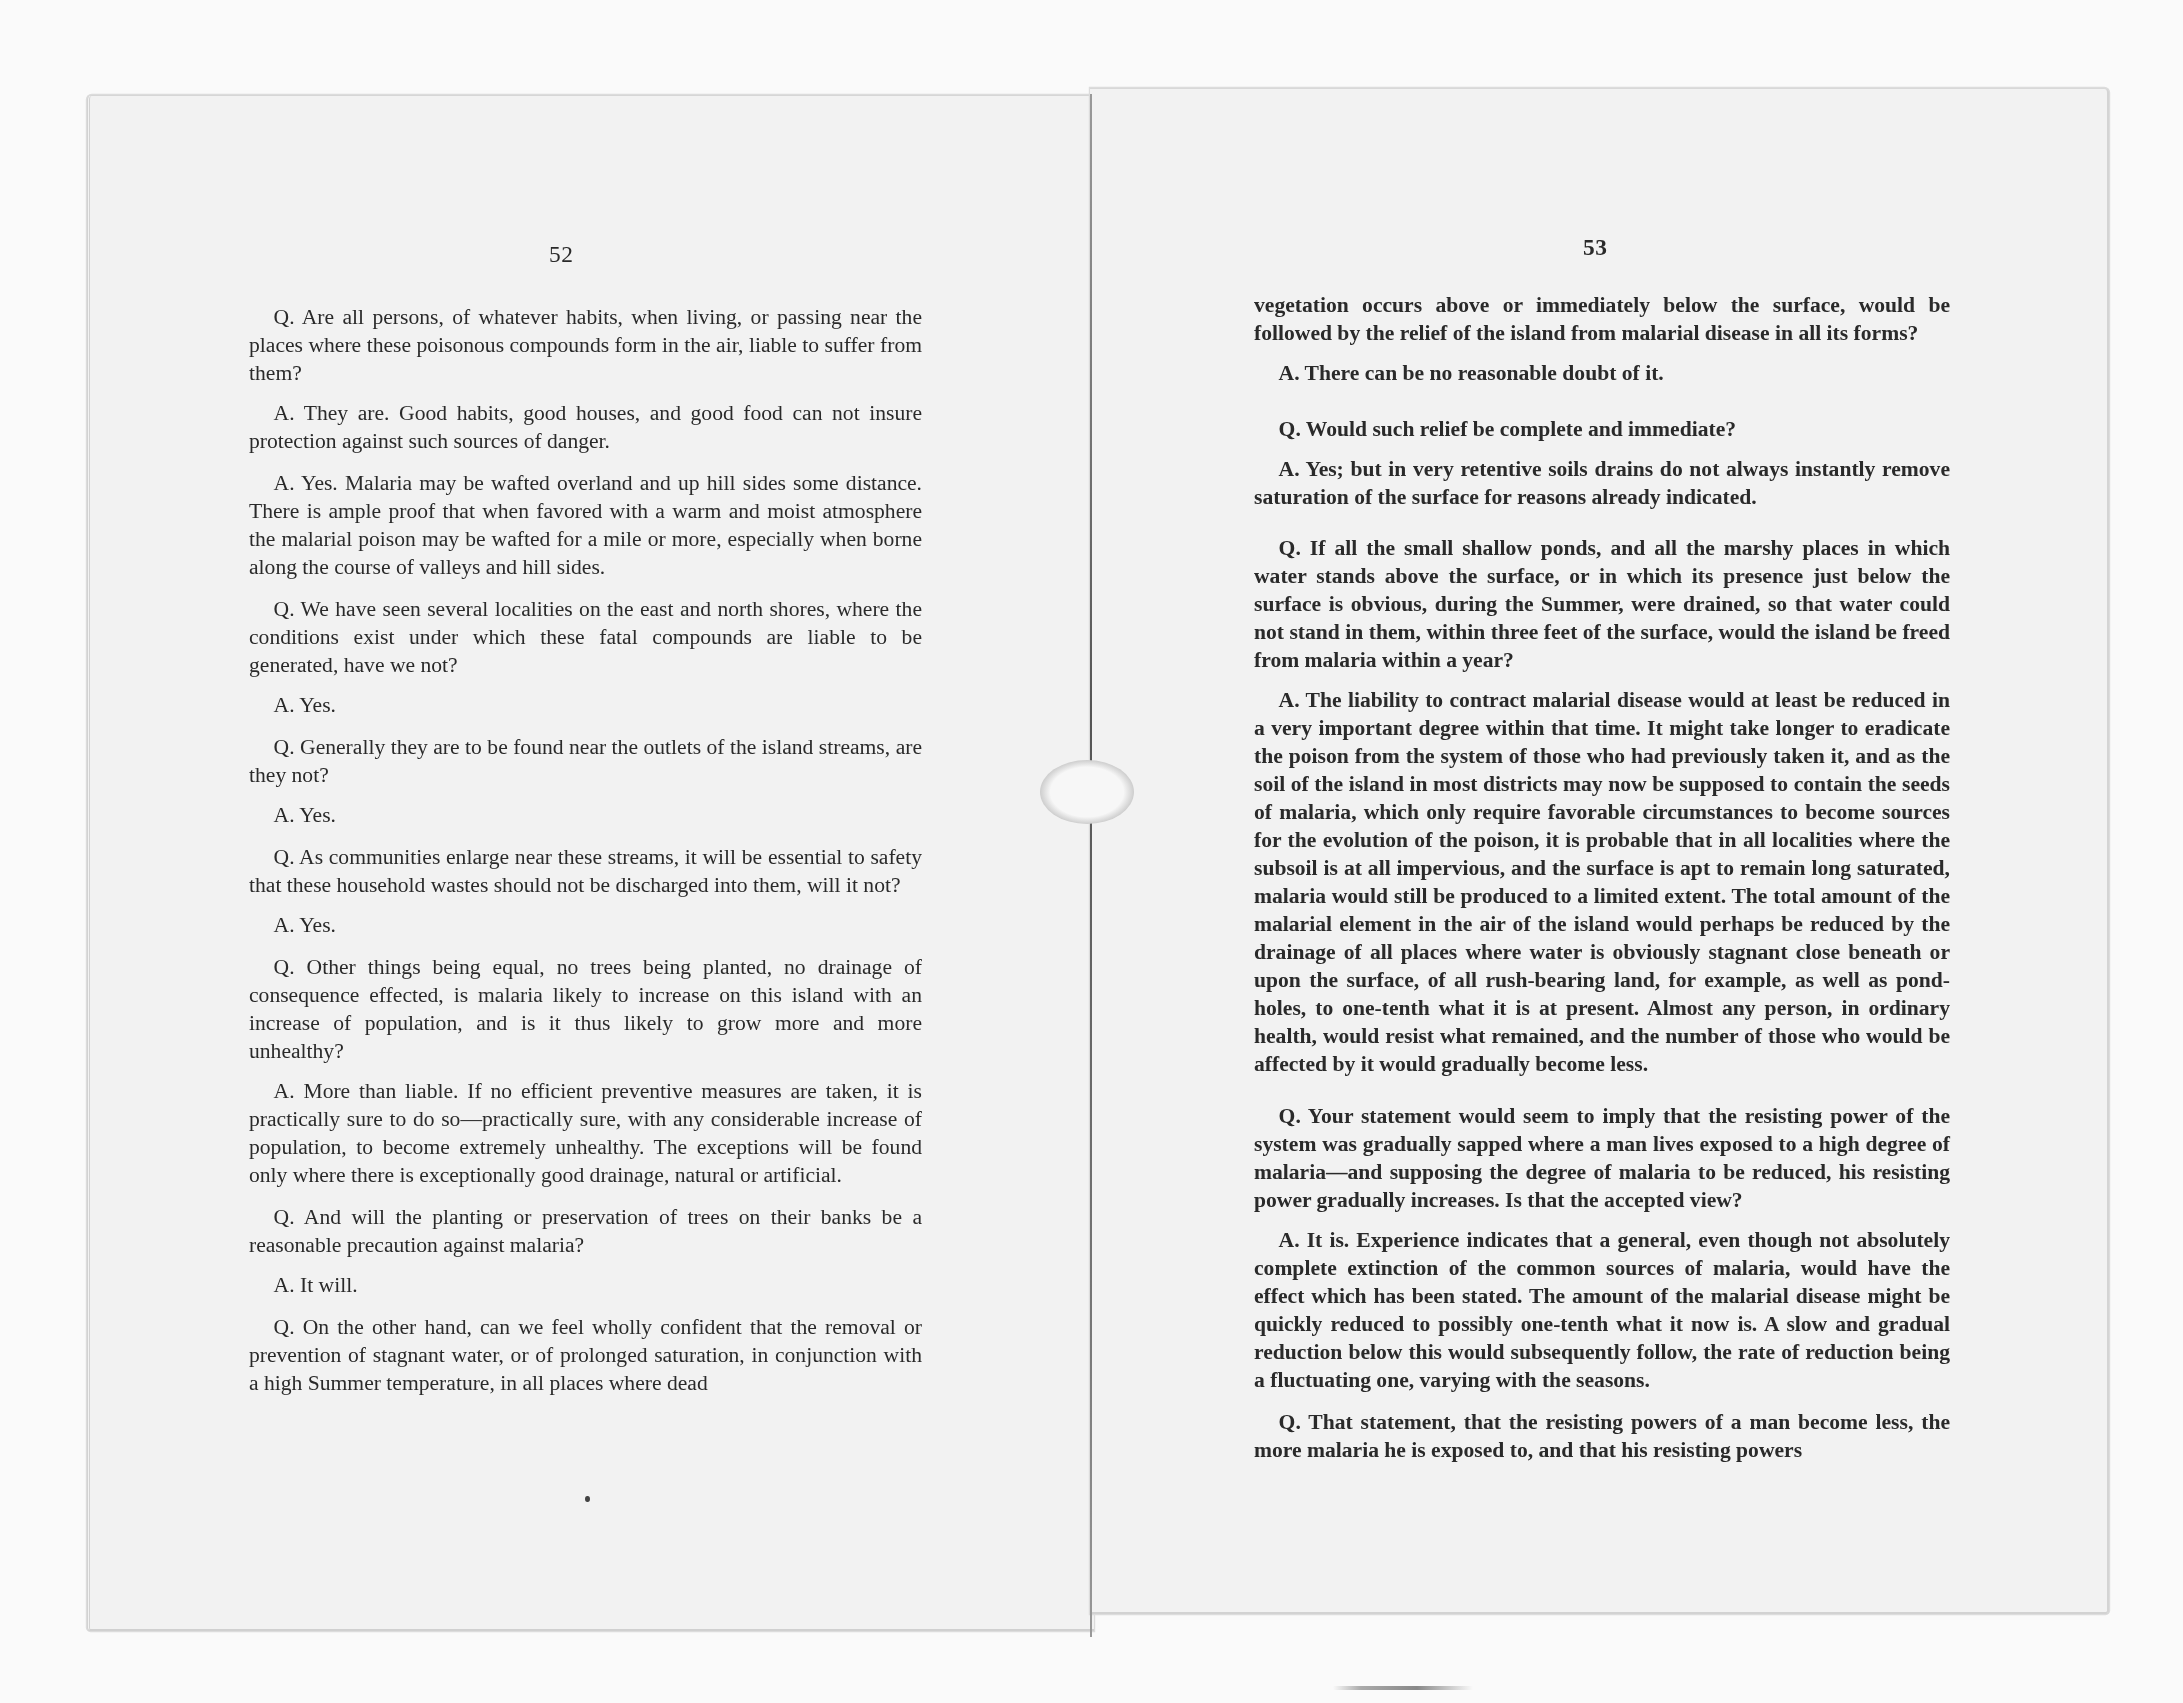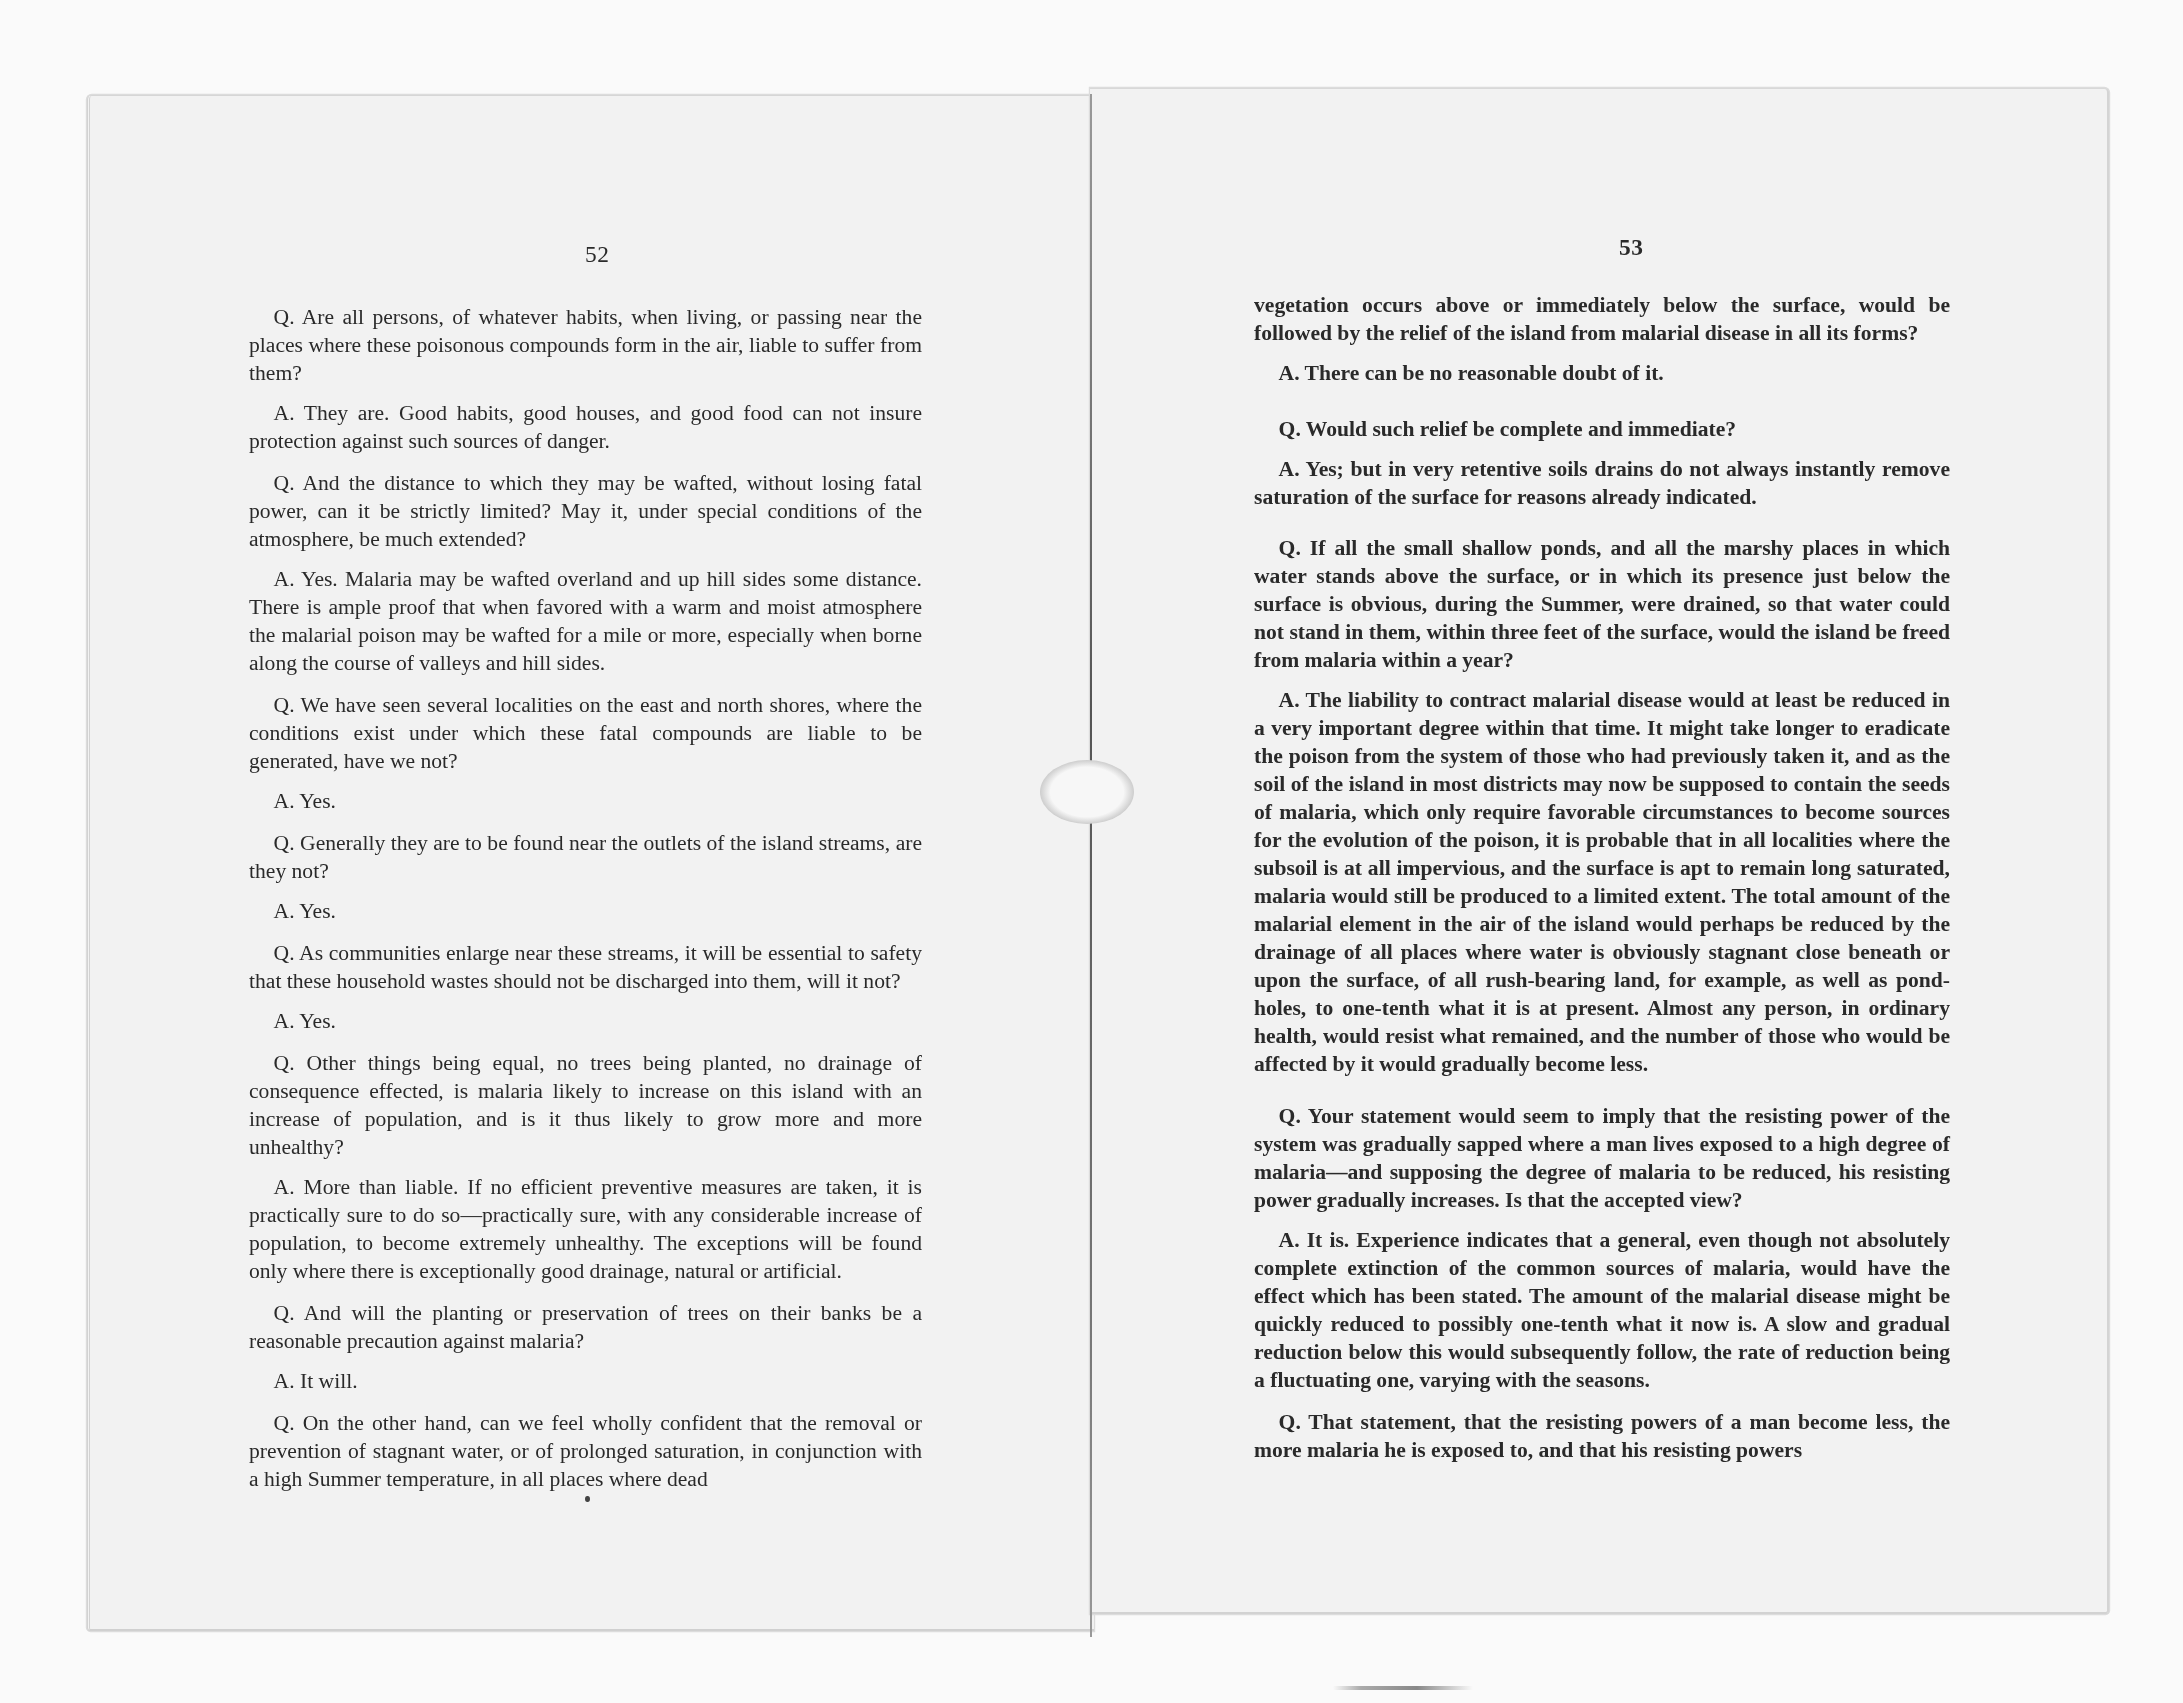--- a/index.html
+++ b/index.html
@@ -26,21 +26,21 @@
     .gutter {
       position: absolute; left: 1090px; top: 94px; width: 2.3px; height: 1543px;
       background: linear-gradient(#9a9a9a, #555 40%, #777 80%, #999);
     }
     .tear {
       position: absolute; left: 1040px; top: 760px; width: 94px; height: 64px;
       border-radius: 50%;
       background: radial-gradient(ellipse at center, #f7f7f7 55%, #cfcfcf 70%, #eeeeee 80%);
     }
     .page-number {
-      position: absolute; font-size: 23.4px; letter-spacing: 0.6px; margin-left: 36px;
+      position: absolute; font-size: 23.4px; letter-spacing: 0.6px;
     }
     #num-left { left: 549px; top: 241px; }
     #num-right { left: 1583px; top: 234px; font-weight: bold; }
     .column {
       position: absolute; font-size: 21.6px; line-height: 28px;
       text-align: justify; text-align-last: left;
     }
     #col-left { left: 237px; top: 291px; width: 697px; }
     #col-right { left: 1242px; top: 279px; width: 720px; font-weight: bold; }
     .block { margin: 0 0 14px 0; }
@@ -62,21 +62,20 @@
 
 <div class="page-number" id="num-left">52</div>
 <div class="page-number" id="num-right">53</div>
 
 <div class="column" id="col-left">
   <div class="block">
     <p>Q. Are all persons, of whatever habits, when living, or passing near the places where these poisonous compounds form in the air, liable to suffer from them?</p>
     <p>A. They are. Good habits, good houses, and good food can not insure protection against such sources of danger.</p>
   </div>
   <div class="block">
-    <p>Q. And the distance to which they may be wafted, without losing fatal power, can it be strictly limited? May it, under special conditions of the atmosphere, be much extended?</p>
     <p>A. Yes. Malaria may be wafted overland and up hill sides some distance. There is ample proof that when favored with a warm and moist atmosphere the malarial poison may be wafted for a mile or more, especially when borne along the course of valleys and hill sides.</p>
   </div>
   <div class="block">
     <p>Q. We have seen several localities on the east and north shores, where the conditions exist under which these fatal compounds are liable to be generated, have we not?</p>
     <p>A. Yes.</p>
   </div>
   <div class="block">
     <p>Q. Generally they are to be found near the outlets of the island streams, are they not?</p>
     <p>A. Yes.</p>
   </div>

